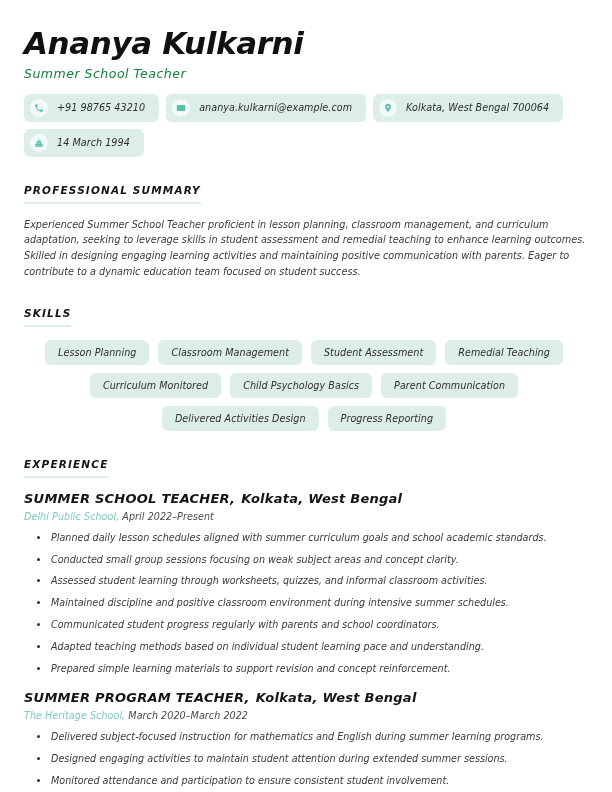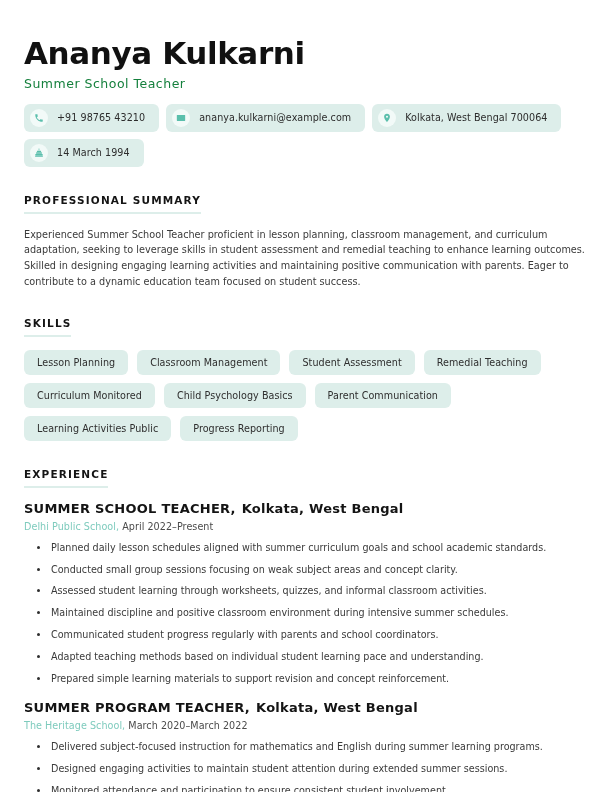--- a/index.html
+++ b/index.html
@@ -14,21 +14,22 @@
     font-family: "DejaVu Sans", sans-serif;
     color: #303030;
     overflow: hidden;
   }
 
   .page {
     position: relative;
     width: 612px;
     height: 792px;
     background: #ffffff;
-    padding: 36px 24px 0 24px;
+    padding: 26px 24px 0 24px;
+    font-style: italic;
   }
 
   
   .name {
     font-family: "DejaVu Sans", sans-serif;
     font-size: 31px;
     font-weight: bold;
     letter-spacing: -0.4px;
     color: #111111;
     line-height: 1.12;
@@ -103,20 +104,21 @@
     letter-spacing: 0.01px;
     max-width: 564px;
   }
 
   
   .skills-wrap {
     display: flex;
     flex-wrap: wrap;
     gap: 8px 9px;
     max-width: 560px;
+    justify-content: center;
   }
 
   .skill-pill {
     background: #ddeeea;
     border-radius: 6px;
     padding: 7px 13px;
     font-size: 9.6px;
     color: #2e2e2e;
     white-space: nowrap;
     letter-spacing: 0.05px;
@@ -229,21 +231,21 @@
     <div class="section-heading">SKILLS</div>
     <div class="section-body">
       <div class="skills-wrap" id="skills-wrap">
           <div class="skill-pill">Lesson Planning</div>
           <div class="skill-pill">Classroom Management</div>
           <div class="skill-pill">Student Assessment</div>
           <div class="skill-pill">Remedial Teaching</div>
           <div class="skill-pill">Curriculum Monitored</div>
           <div class="skill-pill">Child Psychology Basics</div>
           <div class="skill-pill">Parent Communication</div>
-          <div class="skill-pill">Learning Activities Public</div>
+          <div class="skill-pill">Delivered Activities Design</div>
           <div class="skill-pill">Progress Reporting</div>
         </div>
     </div>
   </div>
 
   <div class="section">
     <div class="section-heading">EXPERIENCE</div>
     <div class="section-body">
       <div id="experience-list">
           <div class="exp-entry">

